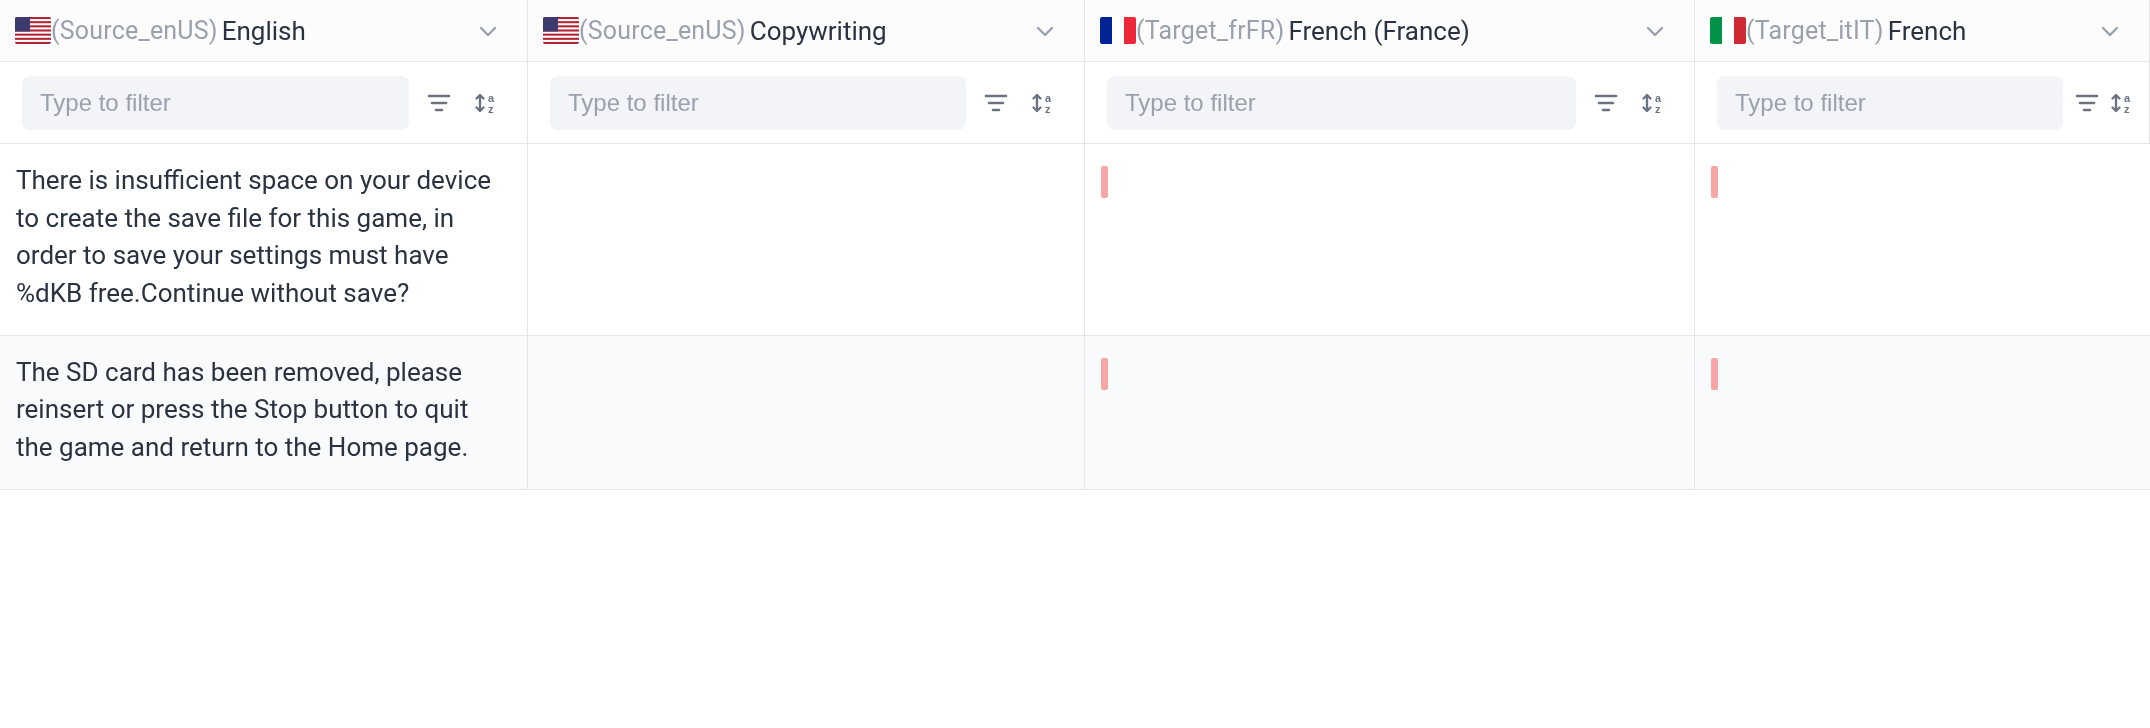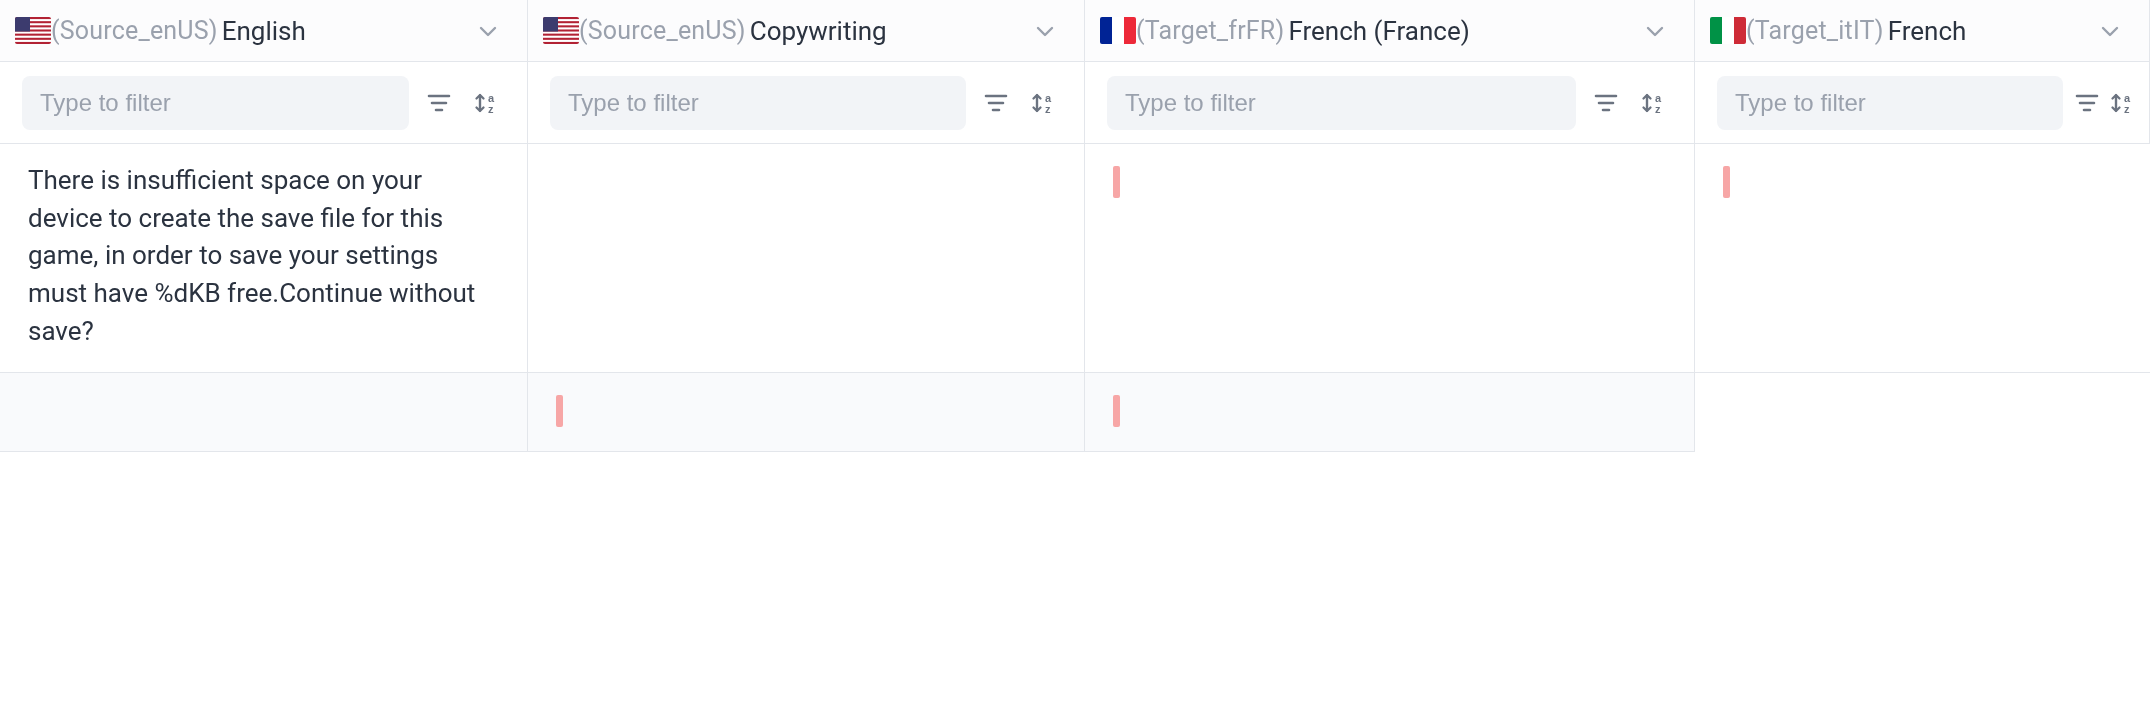--- a/index.html
+++ b/index.html
@@ -72,21 +72,21 @@
     width:36px; height:36px;
     display:flex; align-items:center; justify-content:center;
     color:#6b7380;
     cursor:pointer;
     border-radius:6px;
   }
   
   .cell {
     border-right: 1px solid #e3e6eb;
     border-bottom: 1px solid #e3e6eb;
-    padding: 18px 24px 22px 28px;
+    padding: 18px 24px 22px 16px;
     font-size: 26px;
     line-height: 1.45;
     color:#2b3340;
     background:#fff;
     position:relative;
   }
   .cell:nth-child(4n) { border-right: none; }
   .row-alt .cell, .cell.alt { background:#f9fafc; }
   .empty-marker {
     display:inline-block;
@@ -252,16 +252,17 @@
       <span class="icon-btn">
         <svg width="24" height="24" viewBox="0 0 24 24">
           <use href="#icon-sort-az"></use>
         </svg>
       </span>
     </div>
     <div class="cell"><span>There is insufficient space on your device to create the save file for this game, in order to save your settings must have %dKB free.Continue without save?</span></div>
     <div class="cell"><span></span></div>
     <div class="cell"><span class="empty-marker"></span><span></span></div>
     <div class="cell"><span class="empty-marker"></span><span></span></div>
+    <div class="cell alt"><span>The SD card has been removed, please reinsert or press the Stop button to quit the game and return to the Home page.</span></div>
     <div class="cell alt"><span></span></div>
     <div class="cell alt"><span class="empty-marker"></span><span></span></div>
     <div class="cell alt"><span class="empty-marker"></span><span></span></div>
   </div>
 
 </body></html>

